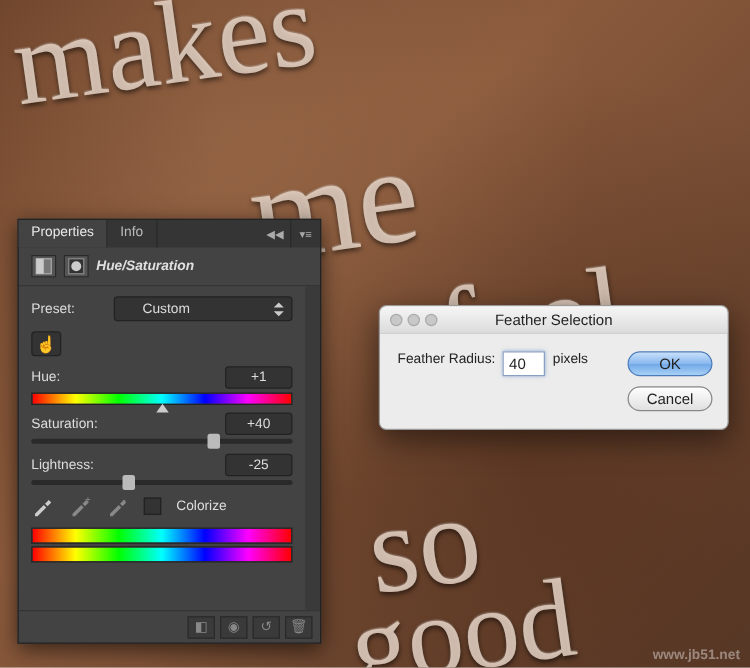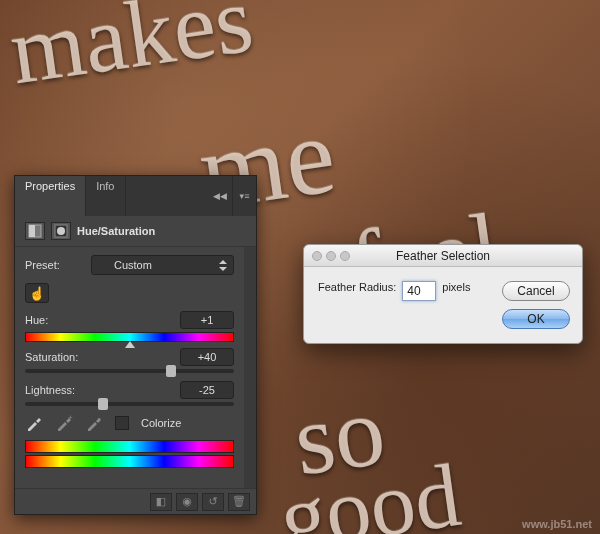--- a/index.html
+++ b/index.html
@@ -46,21 +46,21 @@
   left: 14px; top: 175px;
   width: 243px; height: 340px;
   background: #434343;
   border: 1px solid #222;
   box-shadow: 0 4px 16px rgba(0,0,0,0.6);
   display: flex; flex-direction: column;
 }
 .panel-header {
   display: flex; align-items: stretch;
   background: #353535;
-  height: 40px;
+  height: 22px;
 }
 .tab {
   padding: 4px 10px 3px;
   font-size: 11px;
   color: #bbb;
   cursor: pointer;
   border-right: 1px solid #2a2a2a;
 }
 .tab.active {
   background: #434343;
@@ -69,20 +69,21 @@
 .tab-spacer { flex: 1; }
 .collapse-btn {
   width: 24px; display: flex; align-items: center; justify-content: center;
   color: #aaa; font-size: 9px; cursor: pointer;
 }
 .panel-title {
   display: flex; align-items: center;
   padding: 6px 10px;
   gap: 6px;
   border-bottom: 1px solid #353535;
+  font-style: italic;
 }
 .icon-box {
   width: 20px; height: 18px;
   background: #555;
   border: 1px solid #2a2a2a;
   display: flex; align-items: center; justify-content: center;
 }
 .icon-box svg { width: 14px; height: 14px; }
 .panel-title-text { font-weight: bold; color: #e0e0e0; font-size: 11px; }
 
@@ -410,19 +411,19 @@
     </div>
     <div class="dialog-title">Feather Selection</div>
   </div>
   <div class="dialog-body">
     <div class="dialog-left">
       <span>Feather Radius:</span>
       <input class="num-input" value="40" style="">
       <span>pixels</span>
     </div>
     <div class="dialog-right">
+      <div class="mac-btn default">OK</div>
       <div class="mac-btn">Cancel</div>
-      <div class="mac-btn default">OK</div>
     </div>
   </div>
 </div>
 
 <div class="watermark">www.jb51.net</div>
 
 </body></html>

